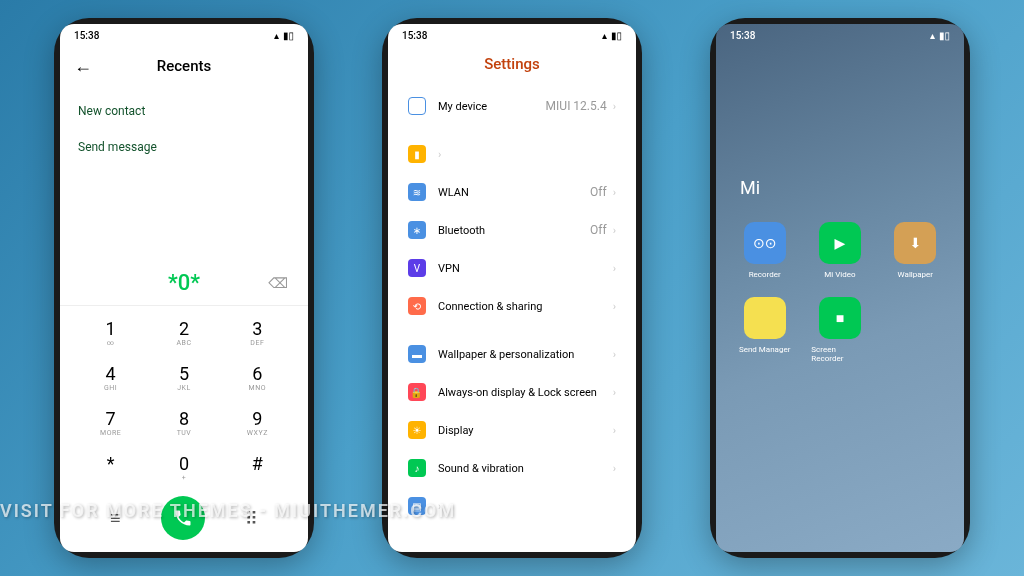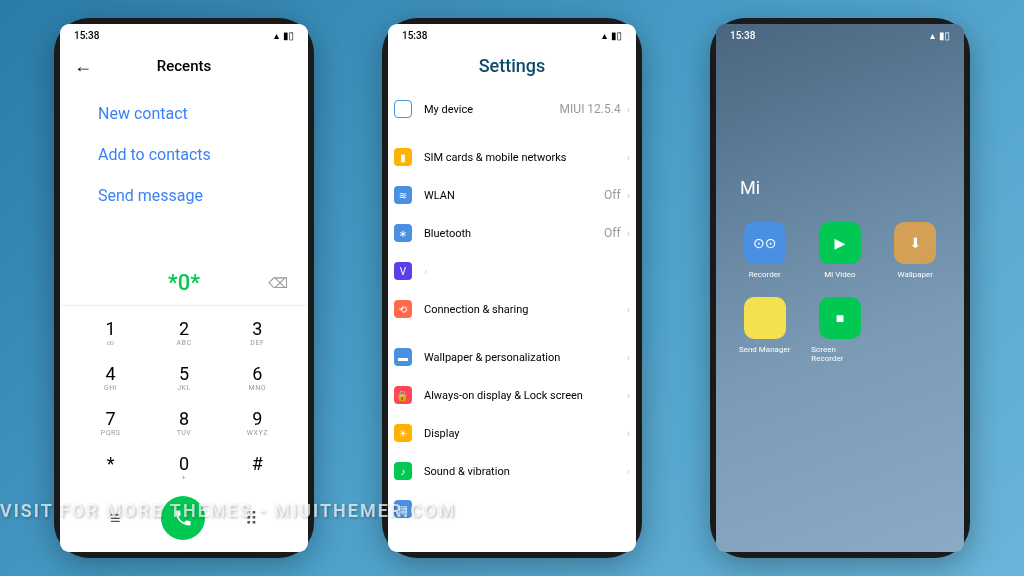--- a/index.html
+++ b/index.html
@@ -22,21 +22,21 @@
   border-radius: 35px;
   padding: 6px;
   position: relative;
   box-shadow: 0 8px 30px rgba(0,0,0,0.3);
 }
 
 .screen {
   width: 100%;
   height: 100%;
   background: #fff;
-  border-radius: 9px;
+  border-radius: 14px;
   overflow: hidden;
   position: relative;
   display: flex;
   flex-direction: column;
 }
 
 .screen.dark-bg {
   background: linear-gradient(160deg, #4a6580 0%, #6a8aa5 40%, #7a9ab5 60%, #8aaac5 100%);
 }
 
@@ -62,24 +62,23 @@
   font-weight: 500;
   color: #000;
 }
 
 .back-arrow { font-size: 18px; margin-right: auto; cursor: pointer; }
 .header-title { position: absolute; left: 50%; transform: translateX(-50%); }
 
 .action-list { padding: 4px 18px; }
 .action-link {
   padding: 11px 0;
-  font-size: 16px;
-  color: #3b82f6;
-  cursor: pointer;
-  margin-left: 20px;
+  font-size: 12px;
+  color: #14532d;
+  cursor: pointer;
 }
 
 .dial-display {
   margin-top: auto;
   padding: 10px 14px;
   display: flex;
   align-items: center;
   justify-content: center;
   position: relative;
   border-bottom: 1px solid #eee;
@@ -132,29 +131,29 @@
   align-items: center;
   justify-content: center;
   cursor: pointer;
 }
 .call-btn svg { width: 20px; height: 20px; fill: #fff; }
 
 
 .settings-header {
   text-align: center;
   padding: 8px 0 14px;
-  font-size: 18px;
+  font-size: 15px;
   font-weight: 500;
-  color: #0c4a6e;
+  color: #c2410c;
 }
 
 .settings-list {
   flex: 1;
   overflow-y: auto;
-  padding: 0 6px;
+  padding: 0 20px;
 }
 
 .settings-item {
   display: flex;
   align-items: center;
   padding: 10px 0;
   cursor: pointer;
 }
 
 .settings-divider { height: 10px; }
@@ -247,21 +246,20 @@
         <span>▴</span>
         <span>▮▯</span>
       </span>
     </div>
     <div class="header">
       <span class="back-arrow">←</span>
       <span class="header-title">Recents</span>
     </div>
     <div class="action-list" id="dialer-actions">
         <div class="action-link">New contact</div>
-        <div class="action-link">Add to contacts</div>
         <div class="action-link">Send message</div>
       </div>
     <div class="dial-display">
       <span class="dial-number">*0*</span>
       <span class="backspace">⌫</span>
     </div>
     <div class="keypad" id="keypad">
         <div class="key">
           <div class="key-num">1</div>
           <div class="key-sub">∞</div>
@@ -281,21 +279,21 @@
         <div class="key">
           <div class="key-num">5</div>
           <div class="key-sub">JKL</div>
         </div>
         <div class="key">
           <div class="key-num">6</div>
           <div class="key-sub">MNO</div>
         </div>
         <div class="key">
           <div class="key-num">7</div>
-          <div class="key-sub">PQRS</div>
+          <div class="key-sub">MORE</div>
         </div>
         <div class="key">
           <div class="key-num">8</div>
           <div class="key-sub">TUV</div>
         </div>
         <div class="key">
           <div class="key-num">9</div>
           <div class="key-sub">WXYZ</div>
         </div>
         <div class="key">
@@ -336,37 +334,37 @@
     <div class="settings-list" id="settings-list">
         <div class="settings-item">
           <div class="s-icon" style="border:1.5px solid #4a90e2;background:#fff">▢</div>
           <div class="s-label">My device</div>
           <div class="s-value">MIUI 12.5.4</div>
           <span class="s-chevron">›</span>
         </div>
         <div class="settings-divider"></div>
         <div class="settings-item">
           <div class="s-icon" style="background:#ffb300">▮</div>
-          <div class="s-label">SIM cards &amp; mobile networks</div>
           <span class="s-chevron">›</span>
         </div>
         <div class="settings-item">
           <div class="s-icon" style="background:#4a90e2">≋</div>
           <div class="s-label">WLAN</div>
           <div class="s-value">Off</div>
           <span class="s-chevron">›</span>
         </div>
         <div class="settings-item">
           <div class="s-icon" style="background:#4a90e2">∗</div>
           <div class="s-label">Bluetooth</div>
           <div class="s-value">Off</div>
           <span class="s-chevron">›</span>
         </div>
         <div class="settings-item">
           <div class="s-icon" style="background:#5c3de8">V</div>
+          <div class="s-label">VPN</div>
           <span class="s-chevron">›</span>
         </div>
         <div class="settings-item">
           <div class="s-icon" style="background:#ff6b4a">⟲</div>
           <div class="s-label">Connection &amp; sharing</div>
           <span class="s-chevron">›</span>
         </div>
         <div class="settings-divider"></div>
         <div class="settings-item">
           <div class="s-icon" style="background:#4a90e2">▬</div>

